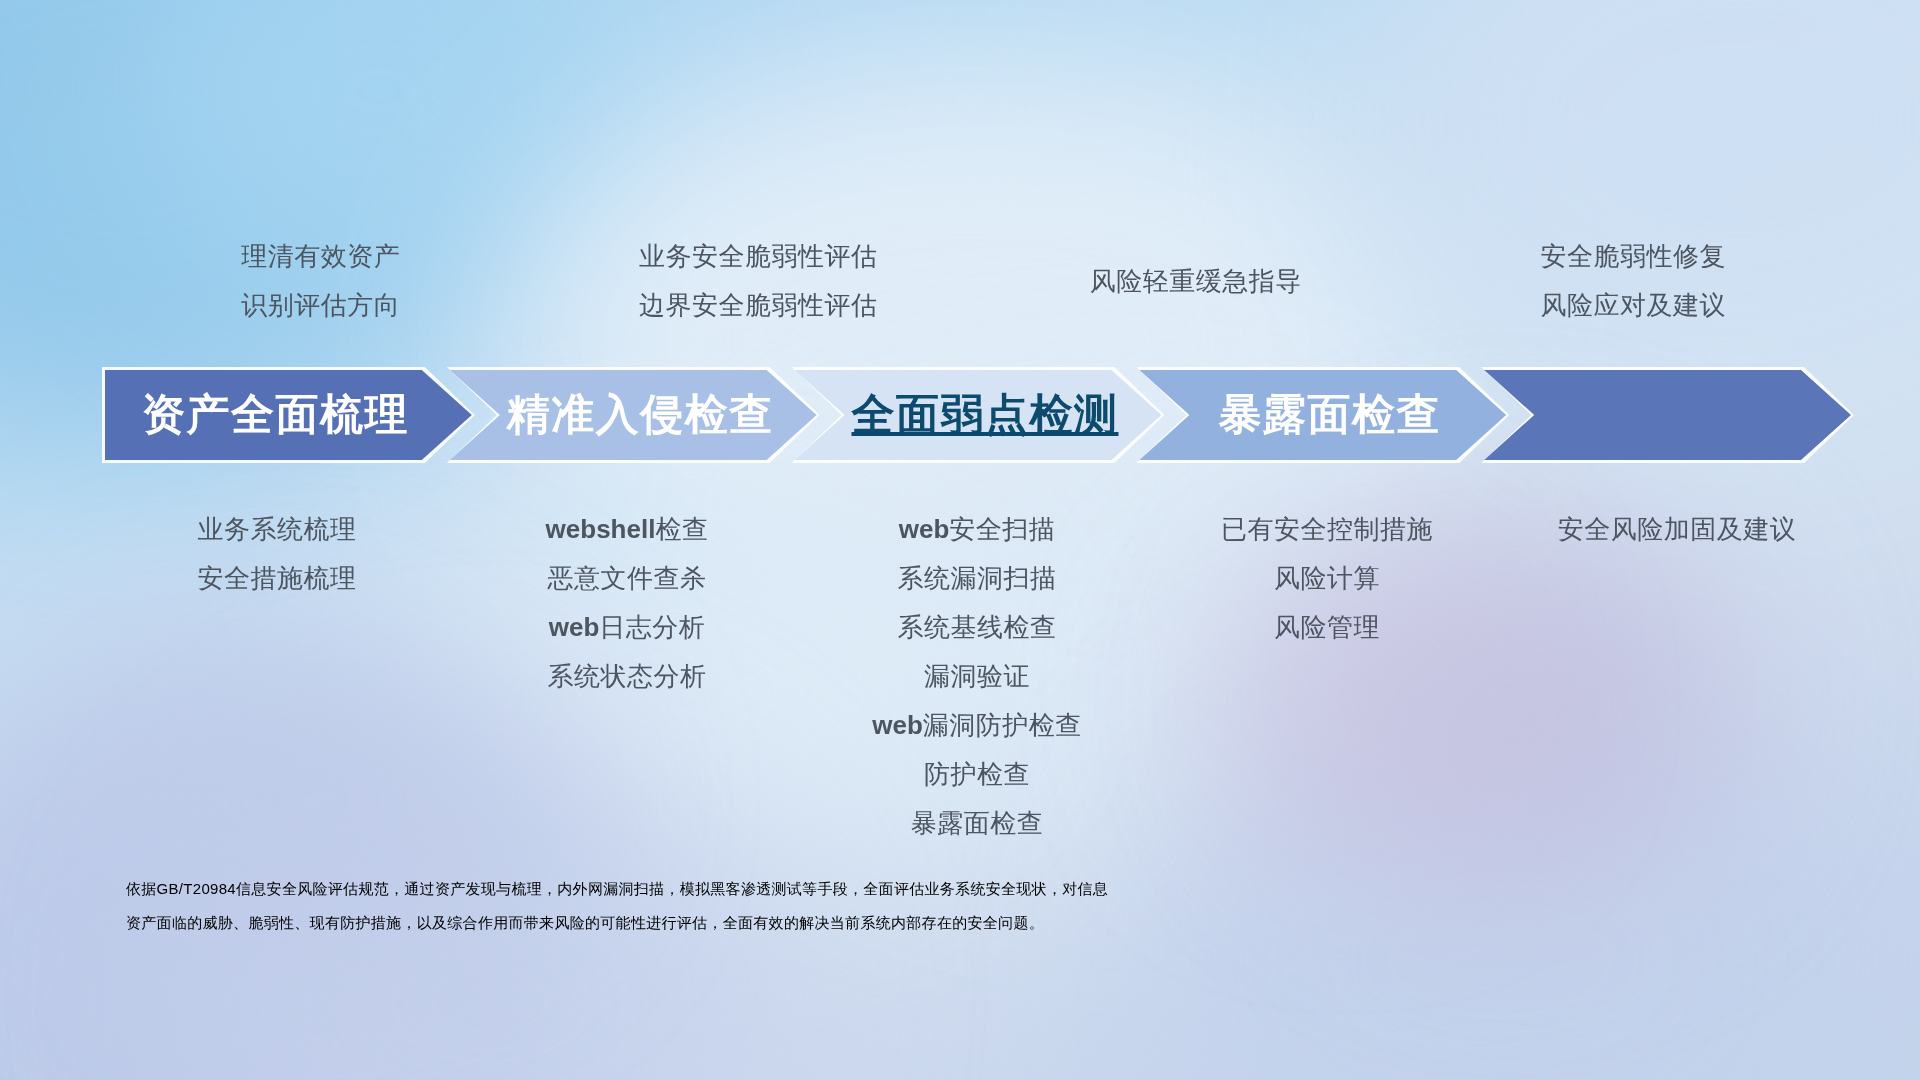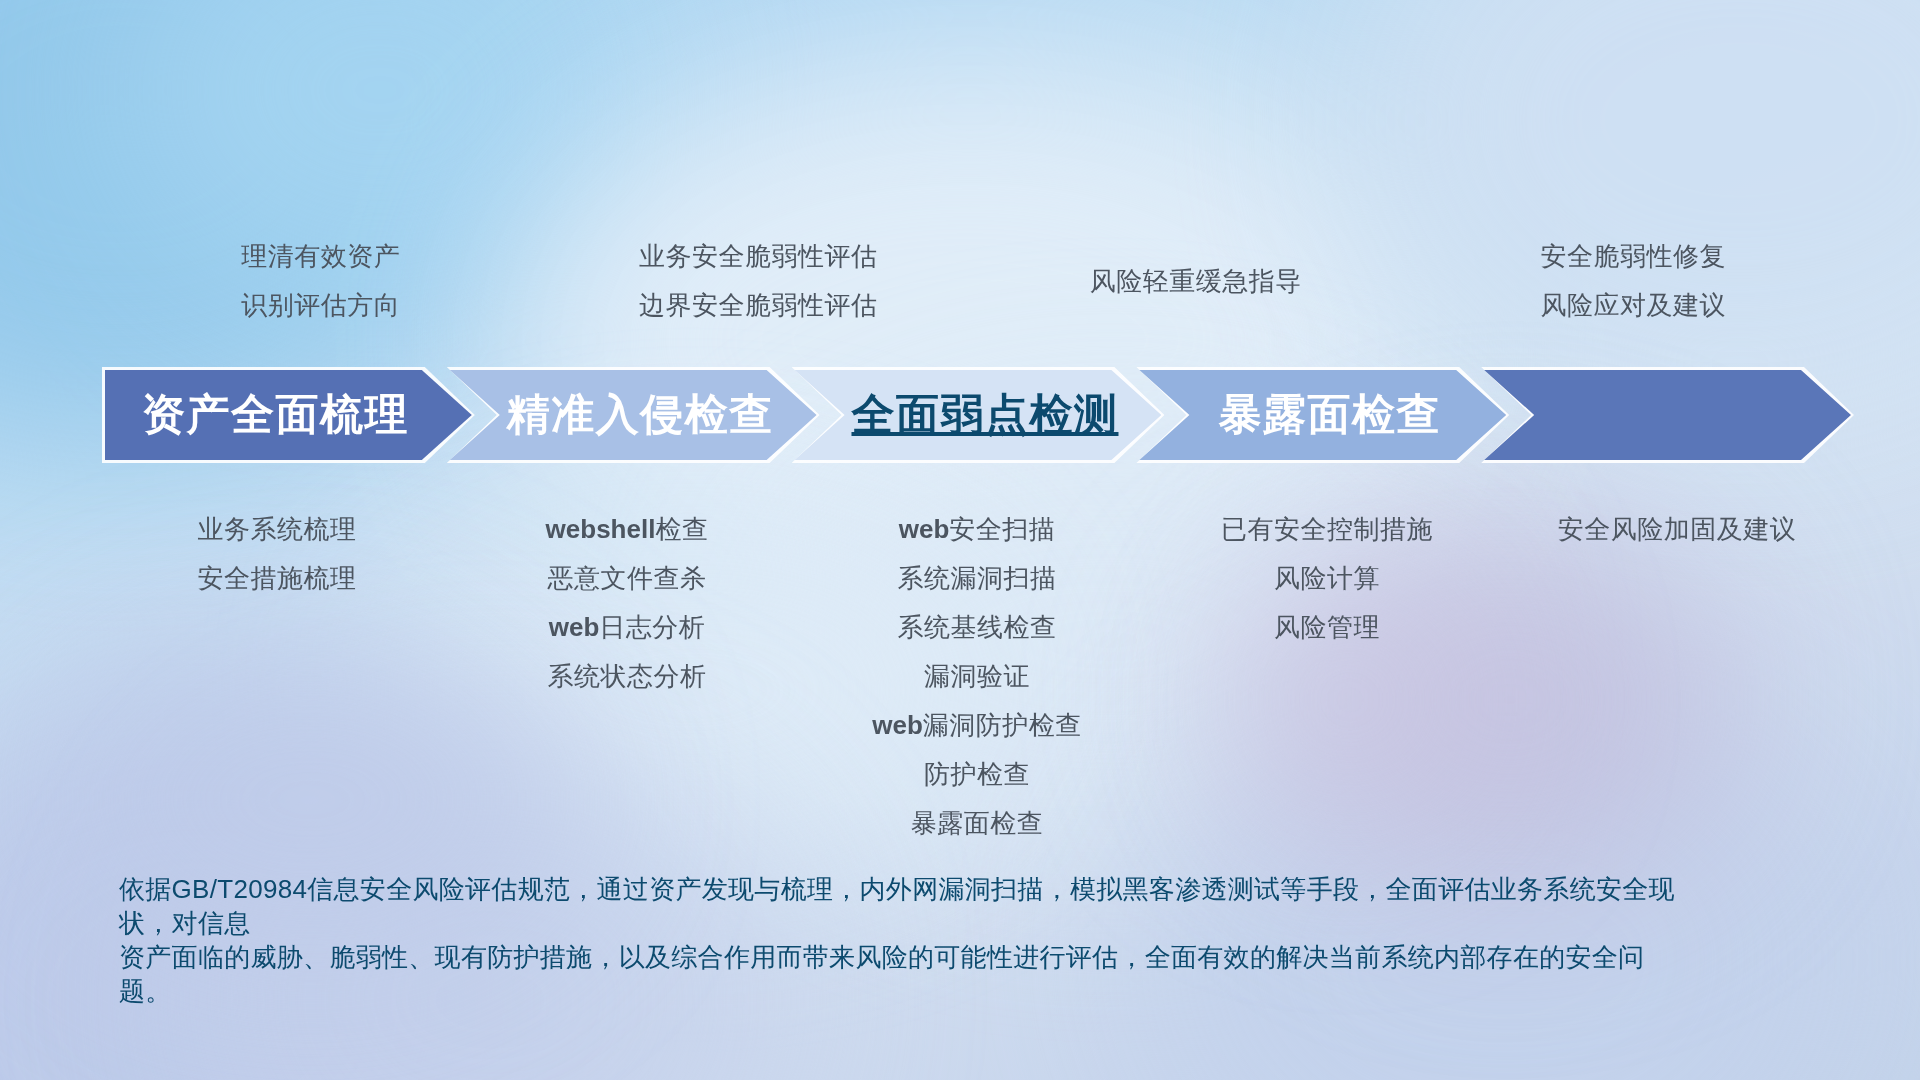--- a/index.html
+++ b/index.html
@@ -134,25 +134,25 @@
     font-weight: 700;
     letter-spacing: 1.5px;
     white-space: nowrap;
     padding-left: 14px;
   }
   .seg-first .label { padding-left: 0; padding-right: 26px; }
 
   
   .footnote {
     position: absolute;
-    left: 107px; top: 872px;
+    left: 114px; top: 872px;
     width: 1560px;
-    font-size: 26px;
+    font-size: 15px;
     line-height: 34px;
-    color: #0c4a6e;
+    color: #000000;
     letter-spacing: .3px;
   }
 </style>
 </head>
 <body>
 
 <div id="stage">
 
   <div class="bg-layer bg-base"></div>
   <div class="bg-layer">

